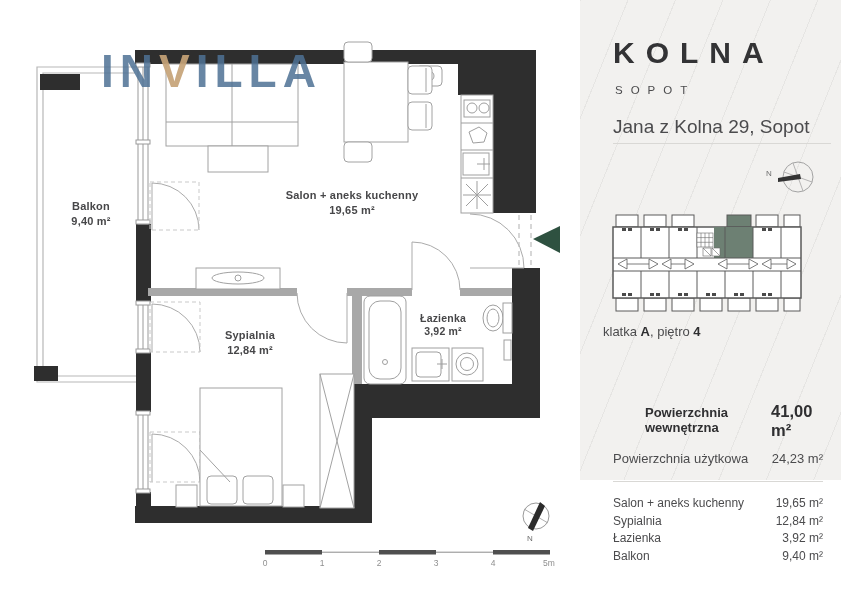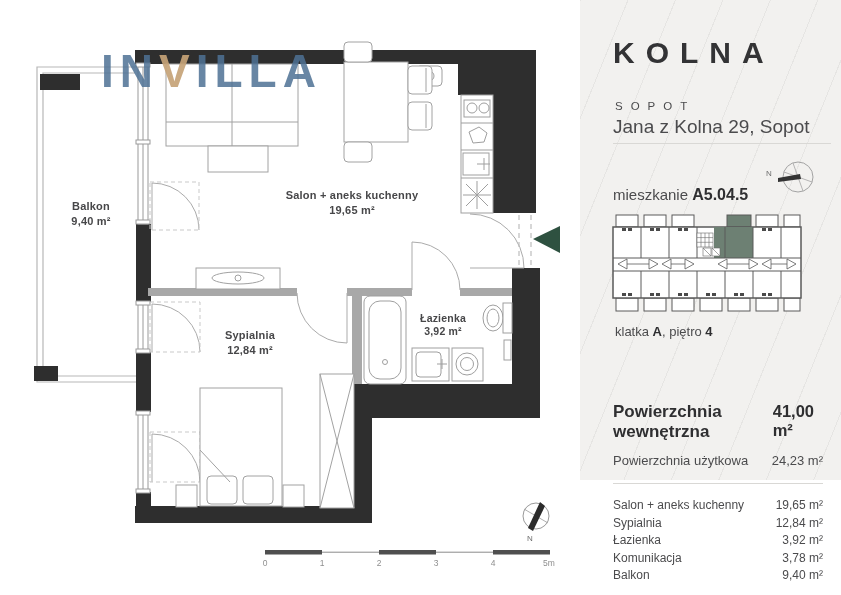--- a/index.html
+++ b/index.html
@@ -30,34 +30,34 @@
   
   .sidebar{
     position:absolute;left:580px;top:0;width:261px;height:480px;
     background:
       repeating-linear-gradient(112deg,#e6e5e3 0 1px,transparent 1px 44px),
       #f2f1ef;
     color:#4b4b4d;
   }
   .brand{position:absolute;left:33px;top:36px;font-size:30px;font-weight:bold;
     letter-spacing:11px;color:#333335;}
-  .brand-sub{position:absolute;left:35px;top:100px;font-size:11.5px;letter-spacing:8px;color:#4b4b4d;}
+  .brand-sub{position:absolute;left:35px;top:84px;font-size:11.5px;letter-spacing:8px;color:#4b4b4d;}
   .address{position:absolute;left:33px;top:116px;font-size:19px;color:#4b4b4d;}
   .divider{position:absolute;height:1px;background:#d9d8d5;}
   .d1{left:33px;right:10px;top:143px;}
   .compass2{position:absolute;left:194px;top:156px;}
   .unit-line{position:absolute;left:33px;top:186px;font-size:15px;white-space:pre;}
   .unit-line b{font-size:16px;color:#2f2f31;}
   .building{position:absolute;left:28px;top:210px;}
-  .klatka-line{position:absolute;left:35px;top:324px;font-size:13px;white-space:pre;}
+  .klatka-line{position:absolute;left:23px;top:324px;font-size:13px;white-space:pre;}
   .klatka-line b{color:#2f2f31;}
   .areas{position:absolute;left:33px;right:18px;top:402px;}
   .arow{display:flex;justify-content:space-between;align-items:baseline;}
   .arow.primary{margin-bottom:11px;}
-  .arow.primary .alabel{font-weight:bold;font-size:17px;color:#2f2f31;}
+  .arow.primary .alabel{font-weight:bold;font-size:13px;color:#2f2f31;margin-left:32px;}
   .arow.primary .avalue{font-weight:bold;font-size:16.5px;color:#2f2f31;}
   .arow.secondary .alabel,.arow.secondary .avalue{font-size:13px;}
   .d2{position:static;margin:15px 0 13px 0;}
   .arow.room{font-size:12px;line-height:17.5px;}
 </style>
 </head>
 <body>
 
 <div class="plan-area">
   <svg width="580" height="595" viewBox="0 0 580 595">
@@ -252,21 +252,20 @@
   <div class="divider d1"></div>
 
   <svg class="compass2" width="46" height="44" viewBox="0 0 46 44">
     <circle cx="24" cy="21" r="15" stroke="#a3a3a3" fill="none" stroke-width="1"></circle>
     <line x1="10" y1="16" x2="38" y2="26" stroke="#a3a3a3" stroke-width="0.8"></line>
     <line x1="19" y1="7" x2="29" y2="35" stroke="#a3a3a3" stroke-width="0.8"></line>
     <polygon points="26,18 27,23 4,26 4,22" fill="#333333"></polygon>
   </svg>
   <span class="north-label" style="left:186px;top:169px;">N</span>
 
-  <div class="unit-line"><span>mieszkanie </span><b>A5.04.5</b></div>
 
   <svg class="building" width="196" height="110" viewBox="608 210 196 110">
 
     <g stroke="#5a5a5a" fill="#ffffff" stroke-width="1">
       <rect x="616" y="215" width="22" height="12"></rect>
         <rect x="644" y="215" width="22" height="12"></rect>
       <rect x="672" y="215" width="22" height="12"></rect>
       <rect x="727" y="215" width="24" height="12" fill="#6d8073"></rect>
       <rect x="756" y="215" width="22" height="12"></rect>
         <rect x="784" y="215" width="16" height="12"></rect>
@@ -384,21 +383,17 @@
     </div>
     <div class="arow room">
       <span>Sypialnia</span>
       <span>12,84 m²</span>
     </div>
     <div class="arow room">
       <span>Łazienka</span>
       <span>3,92 m²</span>
     </div>
     <div class="arow room">
-      <span>Komunikacja</span>
-      <span>3,78 m²</span>
-    </div>
-    <div class="arow room">
       <span>Balkon</span>
       <span>9,40 m²</span>
     </div>
   </div>
 </div>
 
 </body></html>

